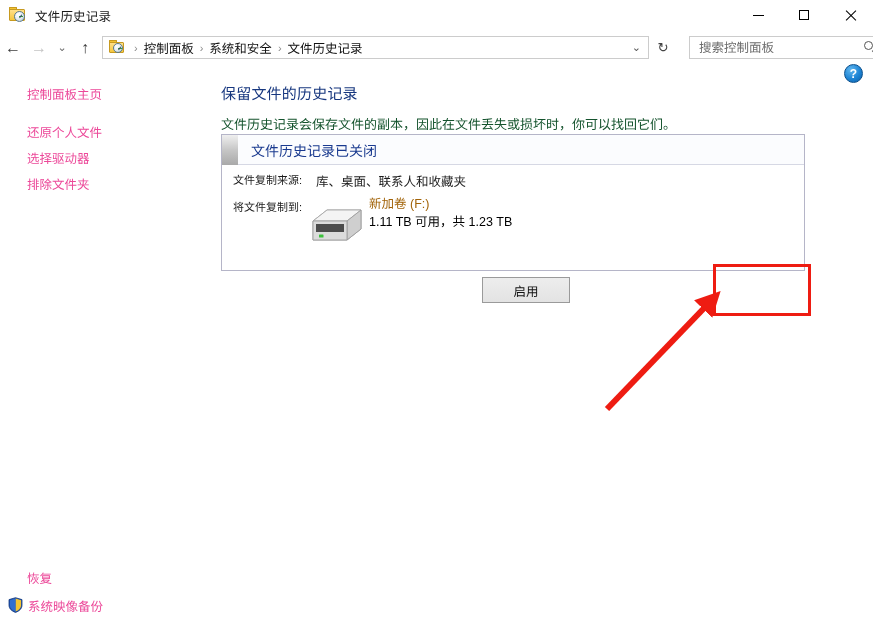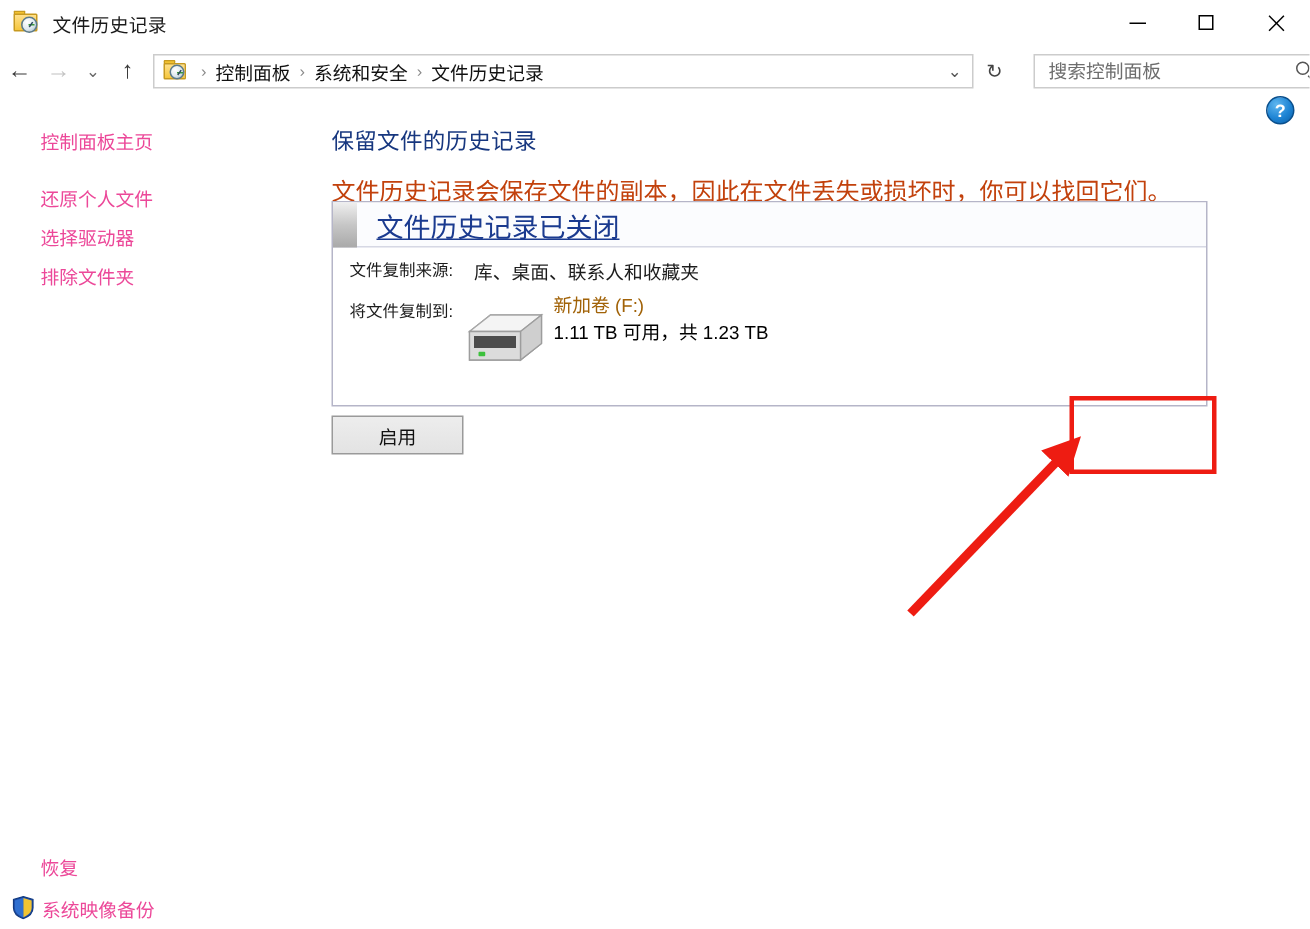--- a/index.html
+++ b/index.html
@@ -231,22 +231,22 @@
     position: absolute; left: 215px; top: 72px;
     width: 658px;
   }
   .page-title {
     font-size: 15px;
     color: #17377f;
     margin: 10px 0 0 6px;
     letter-spacing: 0.2px;
   }
   .page-desc {
-    font-size: 16px;
-    color: #c2410c;
+    font-size: 13px;
+    color: #14532d;
     margin: 11px 0 0 6px;
   }
 
   .panel {
     position: absolute; left: 6px; top: 62px;
     width: 584px;
     border: 1px solid #b5b5c8;
     background: #ffffff;
   }
   .panel-banner {
@@ -255,24 +255,23 @@
     background: #fbfcfe;
     border-bottom: 1px solid #d6d8e4;
     display: flex; align-items: center;
   }
   .banner-strip {
     width: 16px; height: 30px;
     background: linear-gradient(180deg,#efefef 0%,#c6c6c6 50%,#a9a9a9 100%);
     flex: 0 0 auto;
   }
   .banner-text {
-    font-size: 18px;
+    font-size: 14px;
     color: #1a3a8f;
     margin-left: 13px;
-    text-decoration: underline;
   }
   .panel-body {
     padding: 16px 0 18px 0;
     position: relative;
     height: 105px;
   }
   .row-label {
     position: absolute;
     font-size: 11px;
     color: #1c1c1c;
@@ -302,23 +301,23 @@
   .drive-name {
     font-size: 12.5px; color: #a16207;
     line-height: 18px;
   }
   .drive-space {
     font-size: 12.5px; color: #000000;
     line-height: 19px;
   }
 
   .enable-row {
-    position: absolute; left: 6px; top: 205px;
+    position: absolute; left: 21px; top: 205px;
     width: 584px;
-    display: flex; justify-content: flex-start;
+    display: flex; justify-content: center;
   }
   .btn-enable {
     width: 88px; height: 26px;
     background: linear-gradient(180deg,#ededed 0%,#e3e3e3 100%);
     border: 1px solid #9a9a9a;
     font-size: 12.5px;
     font-family: "Liberation Sans", "DejaVu Sans", sans-serif;
     color: #111;
     display: flex; align-items: center; justify-content: center;
     margin-right: 4px;

